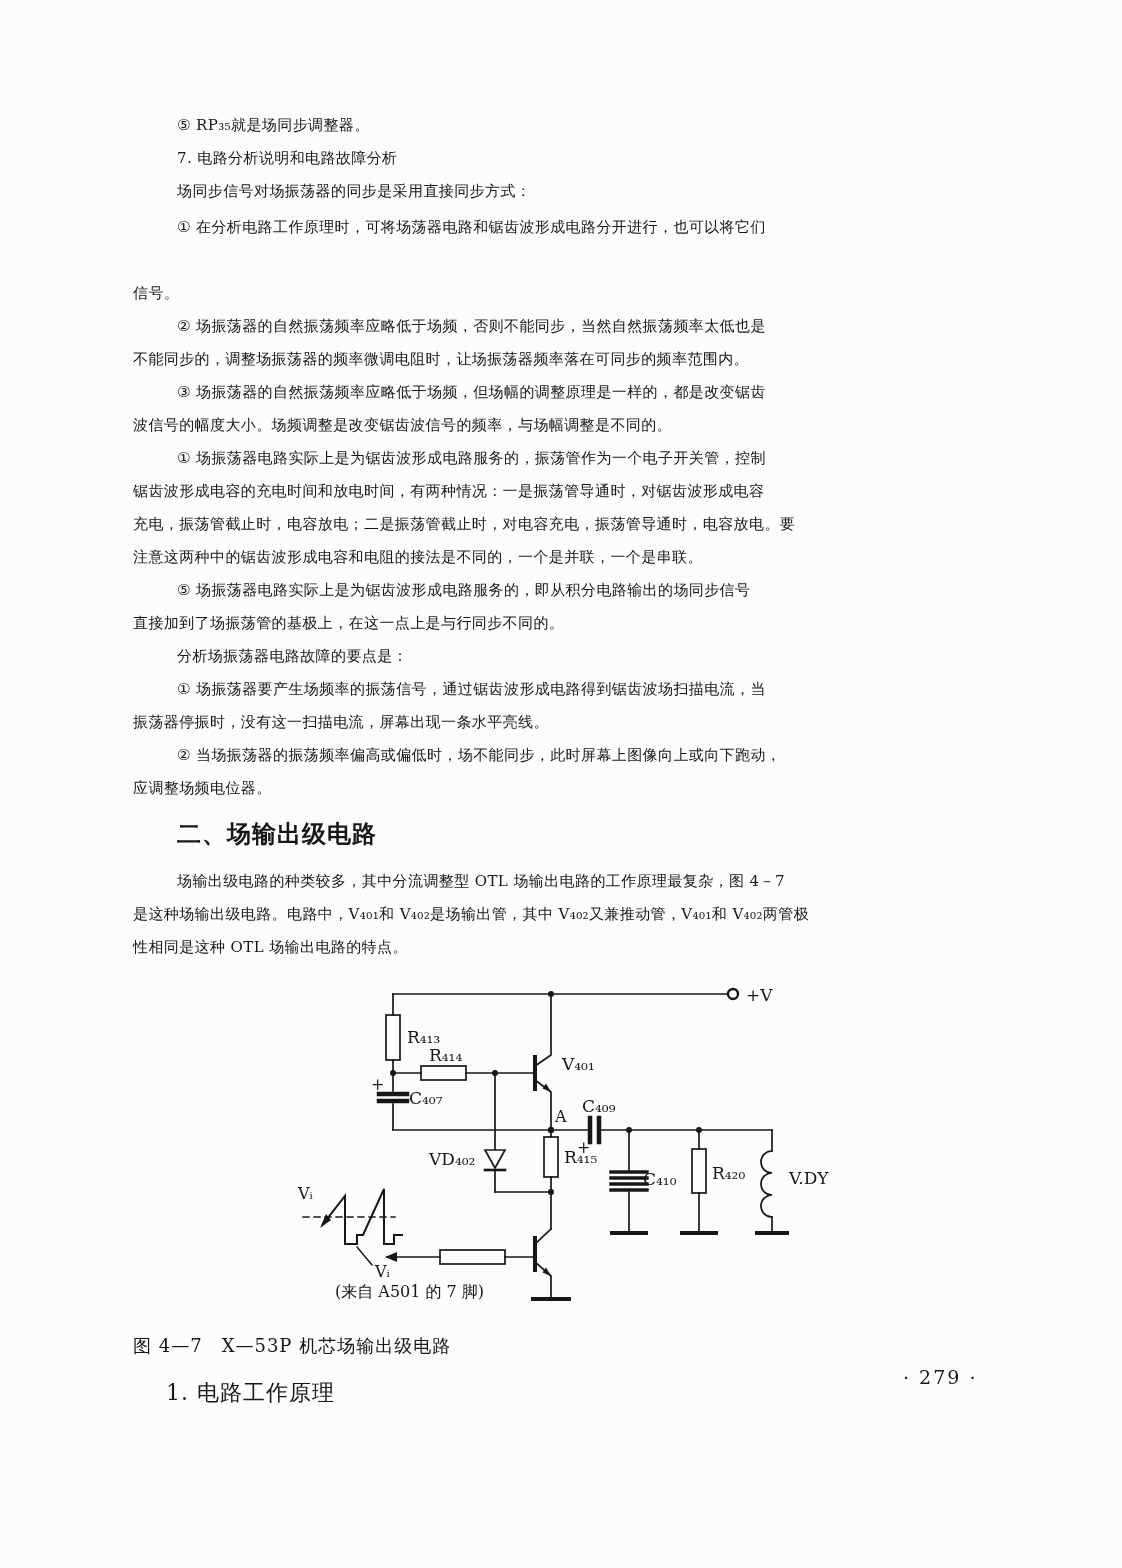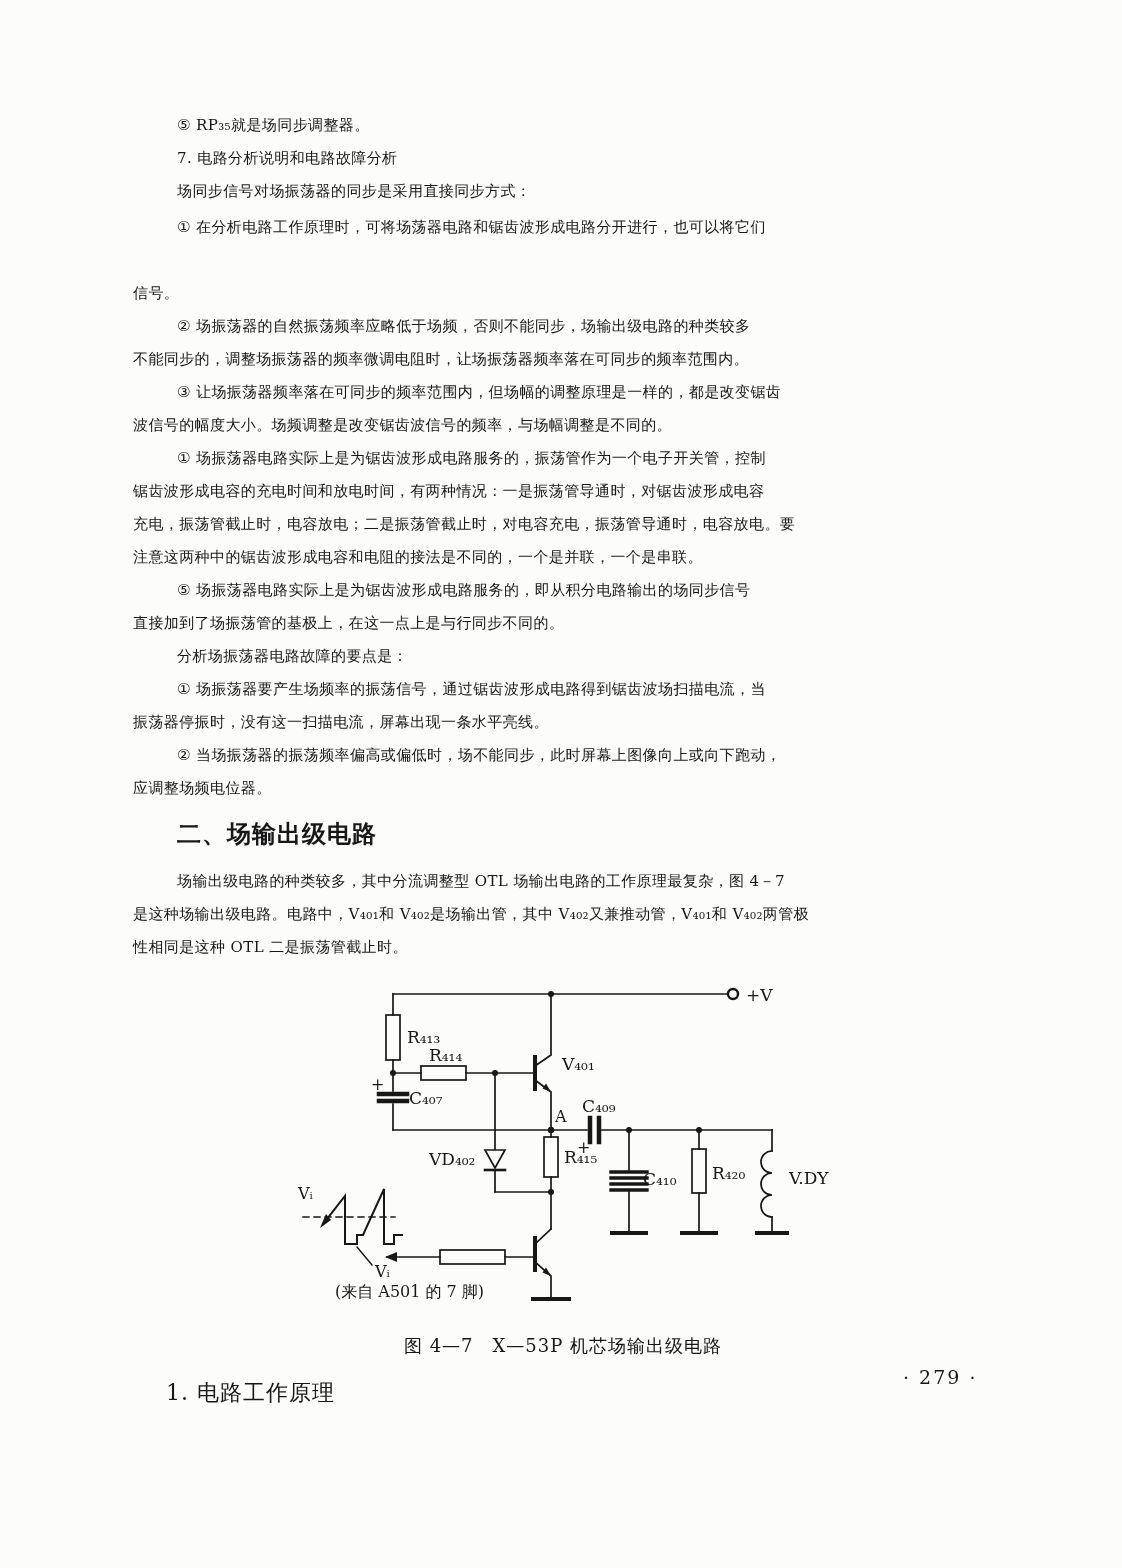--- a/index.html
+++ b/index.html
@@ -14,62 +14,62 @@
   }
   .ind{padding-left:44px;}
   .heading{
     position:absolute; left:177px; top:818px; font-size:24px; font-weight:bold;
     letter-spacing:1px;
   }
   .subheading{
     position:absolute; left:166px; top:1378px; font-size:22px; letter-spacing:1px;
   }
   .caption{
-    position:absolute; left:133px; top:1334px; width:860px; text-align:center;
+    position:absolute; left:133px; top:1334px; width:860px; 
     font-size:18px; letter-spacing:1px;
   }
   .pagenum{
     position:absolute; left:903px; top:1366px; font-size:19px; letter-spacing:2px;
   }
   .figure{position:absolute; left:283px; top:963px;}
   svg text{font-family:"DejaVu Serif","Liberation Serif","DejaVu Sans",serif;
     fill:#171717; font-size:17px;}
   svg .small{font-size:16px;}
 </style>
 </head>
 <body>
 
 <div class="page">
 
   <div class="line ind" style="top:112px">⑤ RP₃₅就是场同步调整器。</div>
   <div class="line ind" style="top:145px">7. 电路分析说明和电路故障分析</div>
   <div class="line ind" style="top:178px">场同步信号对场振荡器的同步是采用直接同步方式：</div>
   <div class="line ind" style="top:214px">① 在分析电路工作原理时，可将场荡器电路和锯齿波形成电路分开进行，也可以将它们</div>
   <div class="line" style="top:280px">信号。</div>
-  <div class="line ind" style="top:313px">② 场振荡器的自然振荡频率应略低于场频，否则不能同步，场输出级电路的种类较多</div>
+  <div class="line ind" style="top:313px">② 场振荡器的自然振荡频率应略低于场频，否则不能同步，当然自然振荡频率太低也是</div>
   <div class="line" style="top:346px">不能同步的，调整场振荡器的频率微调电阻时，让场振荡器频率落在可同步的频率范围内。</div>
-  <div class="line ind" style="top:379px">③ 让场振荡器频率落在可同步的频率范围内，但场幅的调整原理是一样的，都是改变锯齿</div>
+  <div class="line ind" style="top:379px">③ 场振荡器的自然振荡频率应略低于场频，但场幅的调整原理是一样的，都是改变锯齿</div>
   <div class="line" style="top:412px">波信号的幅度大小。场频调整是改变锯齿波信号的频率，与场幅调整是不同的。</div>
   <div class="line ind" style="top:445px">① 场振荡器电路实际上是为锯齿波形成电路服务的，振荡管作为一个电子开关管，控制</div>
   <div class="line" style="top:478px">锯齿波形成电容的充电时间和放电时间，有两种情况：一是振荡管导通时，对锯齿波形成电容</div>
   <div class="line" style="top:511px">充电，振荡管截止时，电容放电；二是振荡管截止时，对电容充电，振荡管导通时，电容放电。要</div>
   <div class="line" style="top:544px">注意这两种中的锯齿波形成电容和电阻的接法是不同的，一个是并联，一个是串联。</div>
   <div class="line ind" style="top:577px">⑤ 场振荡器电路实际上是为锯齿波形成电路服务的，即从积分电路输出的场同步信号</div>
   <div class="line" style="top:610px">直接加到了场振荡管的基极上，在这一点上是与行同步不同的。</div>
   <div class="line ind" style="top:643px">分析场振荡器电路故障的要点是：</div>
   <div class="line ind" style="top:676px">① 场振荡器要产生场频率的振荡信号，通过锯齿波形成电路得到锯齿波场扫描电流，当</div>
   <div class="line" style="top:709px">振荡器停振时，没有这一扫描电流，屏幕出现一条水平亮线。</div>
   <div class="line" style="top:775px">应调整场频电位器。</div>
   <div class="line ind" style="top:742px">② 当场振荡器的振荡频率偏高或偏低时，场不能同步，此时屏幕上图像向上或向下跑动，</div>
 
   <div class="heading">二、场输出级电路</div>
 
   <div class="line ind" style="top:868px">场输出级电路的种类较多，其中分流调整型 OTL 场输出电路的工作原理最复杂，图 4－7</div>
   <div class="line" style="top:901px">是这种场输出级电路。电路中，V₄₀₁和 V₄₀₂是场输出管，其中 V₄₀₂又兼推动管，V₄₀₁和 V₄₀₂两管极</div>
-  <div class="line" style="top:934px">性相同是这种 OTL 二是振荡管截止时。</div>
+  <div class="line" style="top:934px">性相同是这种 OTL 场输出电路的特点。</div>
 
   <svg class="figure" width="620" height="360" viewBox="0 0 620 360" stroke-linecap="square" fill="none">
     <g stroke="#171717" stroke-width="1.7">
 
       <path d="M110,31 H444"></path>
       <circle cx="450" cy="31" r="5" stroke-width="2.4"></circle>
 
       <g>
         <path d="M110,31 V52 M110,97 V110"></path>
         <rect x="103" y="52" width="14" height="45"></rect>

